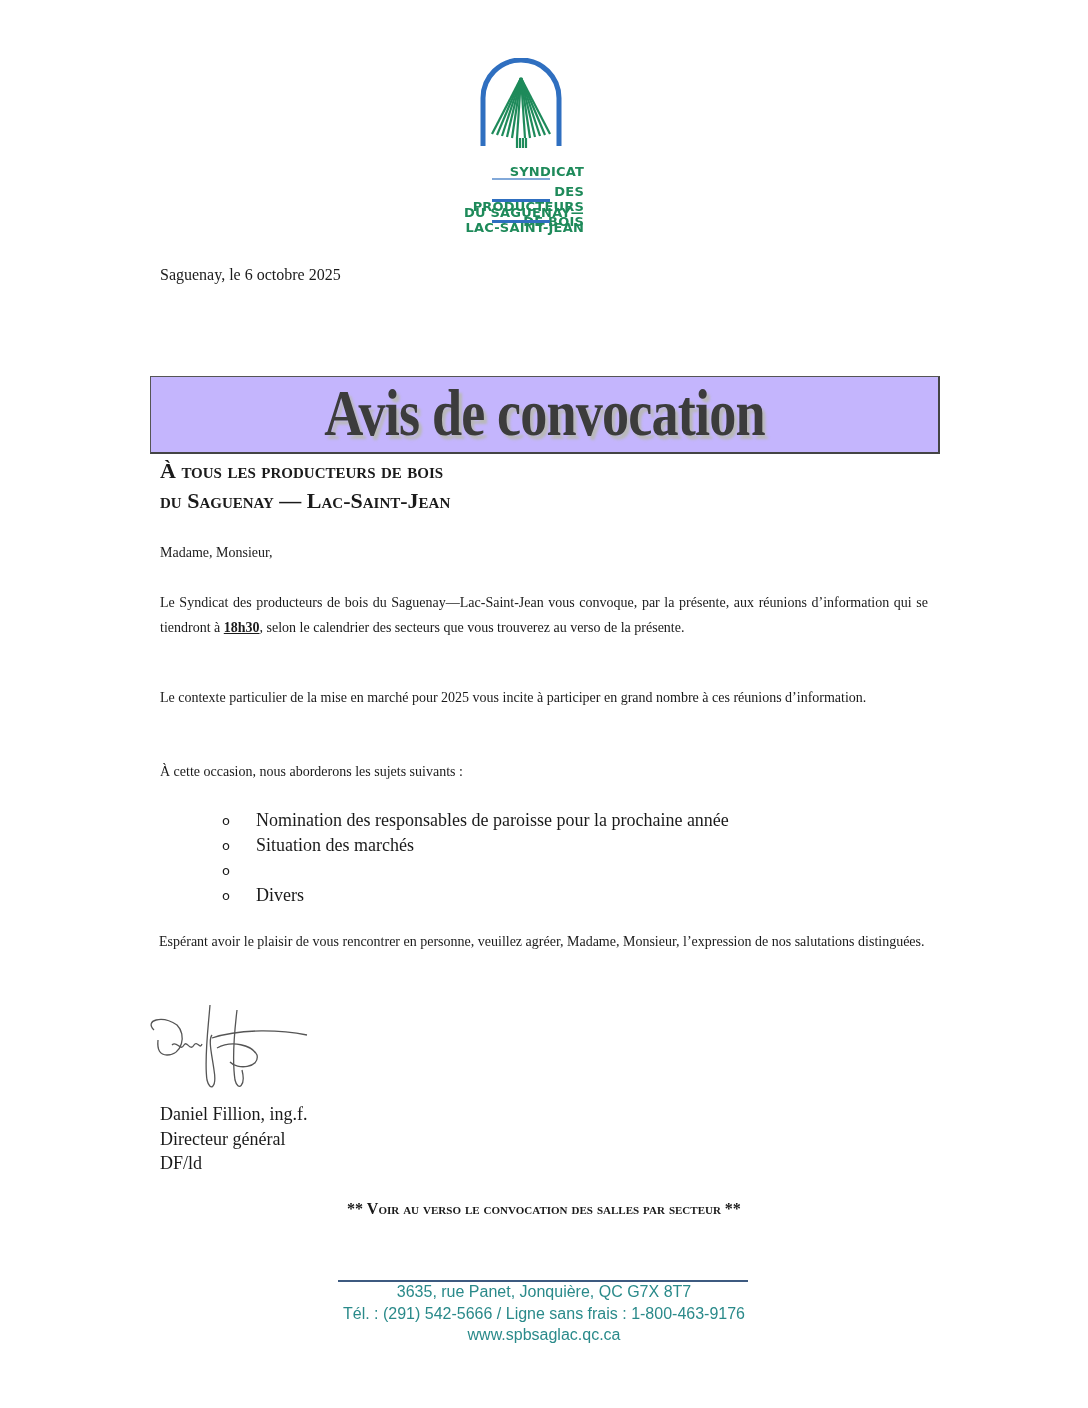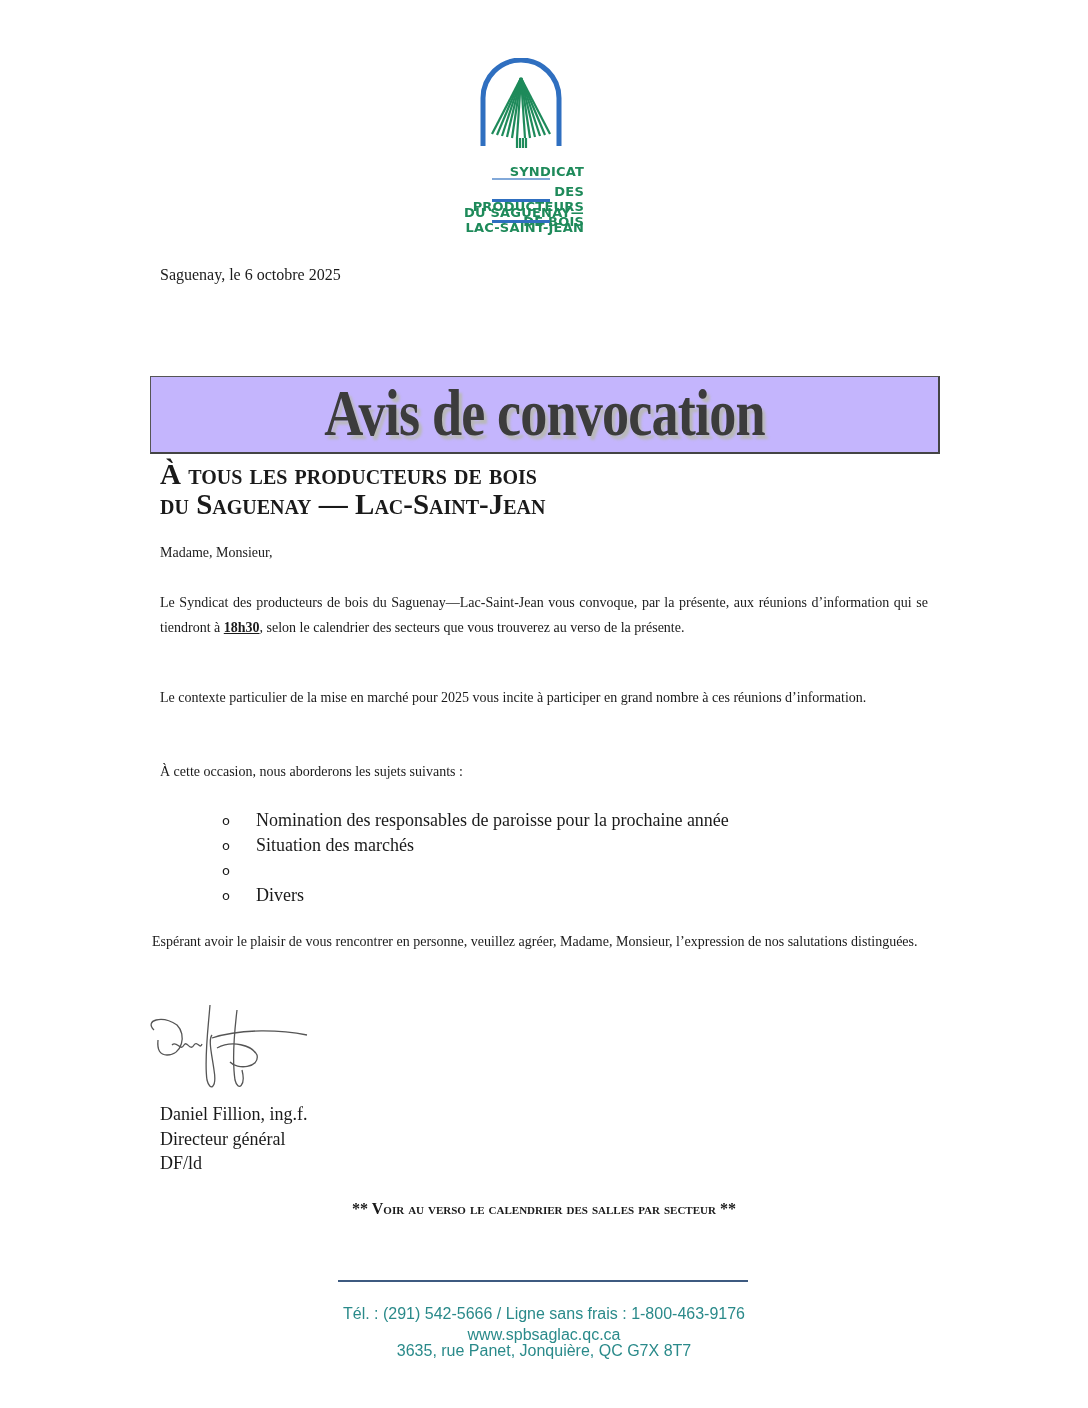--- a/index.html
+++ b/index.html
@@ -15,43 +15,43 @@
   
   #date { left: 160px; top: 266px; font-size: 16px; }
   
   #title-box { left: 150px; top: 333px; width: 787px; height: 75px;
                background: #c4b5fd; border: 1px solid #555; border-bottom: 2px solid #444; border-right: 2px solid #444; margin-top: 43px; }
   #title-text { position: absolute; left: 0; right: 0; top: -2px; text-align: center;
                 font-family: "Liberation Serif", serif; font-weight: bold; font-size: 66px;
                 color: #3c3c3c; transform: scaleX(0.82); letter-spacing: -1px;
                 text-shadow: 4px 4px 3px #b9b9b9; }
   
-  .smallcaps { font-variant: small-caps; font-weight: bold; font-size: 29px; }
+  .smallcaps { font-variant: small-caps; font-weight: bold; font-size: 22px; }
   #addr1 { left: 160px; top: 458px; }
   #addr2 { left: 160px; top: 488px; }
   .p { font-size: 14px; line-height: 25px; width: 768px; text-align: justify; }
   #salut { left: 160px; top: 540px; }
   #para1 { left: 160px; top: 590px; }
   #para2 { left: 160px; top: 685px; }
   #para3 { left: 160px; top: 759px; }
   #list { left: 222px; top: 808px; margin: 0; padding: 0; list-style: none; font-size: 18px; line-height: 25px; }
   #list li { display: flex; }
   .bullet { width: 34px; font-family: "DejaVu Sans", sans-serif; font-size: 13px; }
-  #closing { left: 152px; top: 929px; }
+  #closing { left: 159px; top: 929px; }
   #signature { left: 142px; top: 1000px; width: 170px; height: 95px; }
   .sig-line { left: 160px; font-size: 18px; }
   #sig-name { top: 1104px; }
   #sig-title { top: 1129px; }
   #sig-ref { top: 1153px; }
   #verso { left: 0; width: 1088px; top: 1200px; text-align: center; font-size: 16px; font-weight: bold; font-variant: small-caps; }
   
   #footer-rule { left: 338px; top: 1280px; width: 410px; height: 2px; background: #3d5a80; }
   .footer-line { left: 0; width: 1088px; text-align: center; font-family: "Liberation Sans", sans-serif;
                  font-size: 16px; color: #2a8a8a; }
-  #f1 { top: 1342px; text-align: center; }
+  #f1 { top: 1283px; text-align: center; }
   #f2 { top: 1305px; }
   #f3 { top: 1326px; }
   u.bold { font-weight: bold; }
 </style>
 </head>
 <body>
 
 <div id="logo" class="abs">
   <svg width="126" height="90" viewBox="0 0 126 90" style="position:absolute;left:0;top:0;">
     <path d="M25 88 V40 A38 38 0 0 1 101 40 V88" fill="none" stroke="#2f6fc0" stroke-width="5"></path>
@@ -126,18 +126,18 @@
     <path d="M95 10 C92 35 90 60 93 80 C96 92 104 86 100 70"></path>
     <path d="M75 48 C90 40 110 45 115 55 C118 68 95 70 88 62"></path>
     <path d="M70 38 C100 28 140 30 165 35"></path>
   </g>
 </svg>
 
 <div id="sig-name" class="abs sig-line">Daniel Fillion, ing.f.</div>
 <div id="sig-title" class="abs sig-line">Directeur général</div>
 <div id="sig-ref" class="abs sig-line">DF/ld</div>
 
-<div id="verso" class="abs">** Voir au verso le calendrier des salles par secteur **</div>
+<div id="verso" class="abs">** Voir au verso le convocation des salles par secteur **</div>
 
 <div id="footer-rule" class="abs"></div>
 <div id="f1" class="abs footer-line">3635, rue Panet, Jonquière, QC G7X 8T7</div>
 <div id="f2" class="abs footer-line">Tél. : (291) 542-5666 / Ligne sans frais : 1-800-463-9176</div>
 <div id="f3" class="abs footer-line">www.spbsaglac.qc.ca</div>
 
 </body></html>

